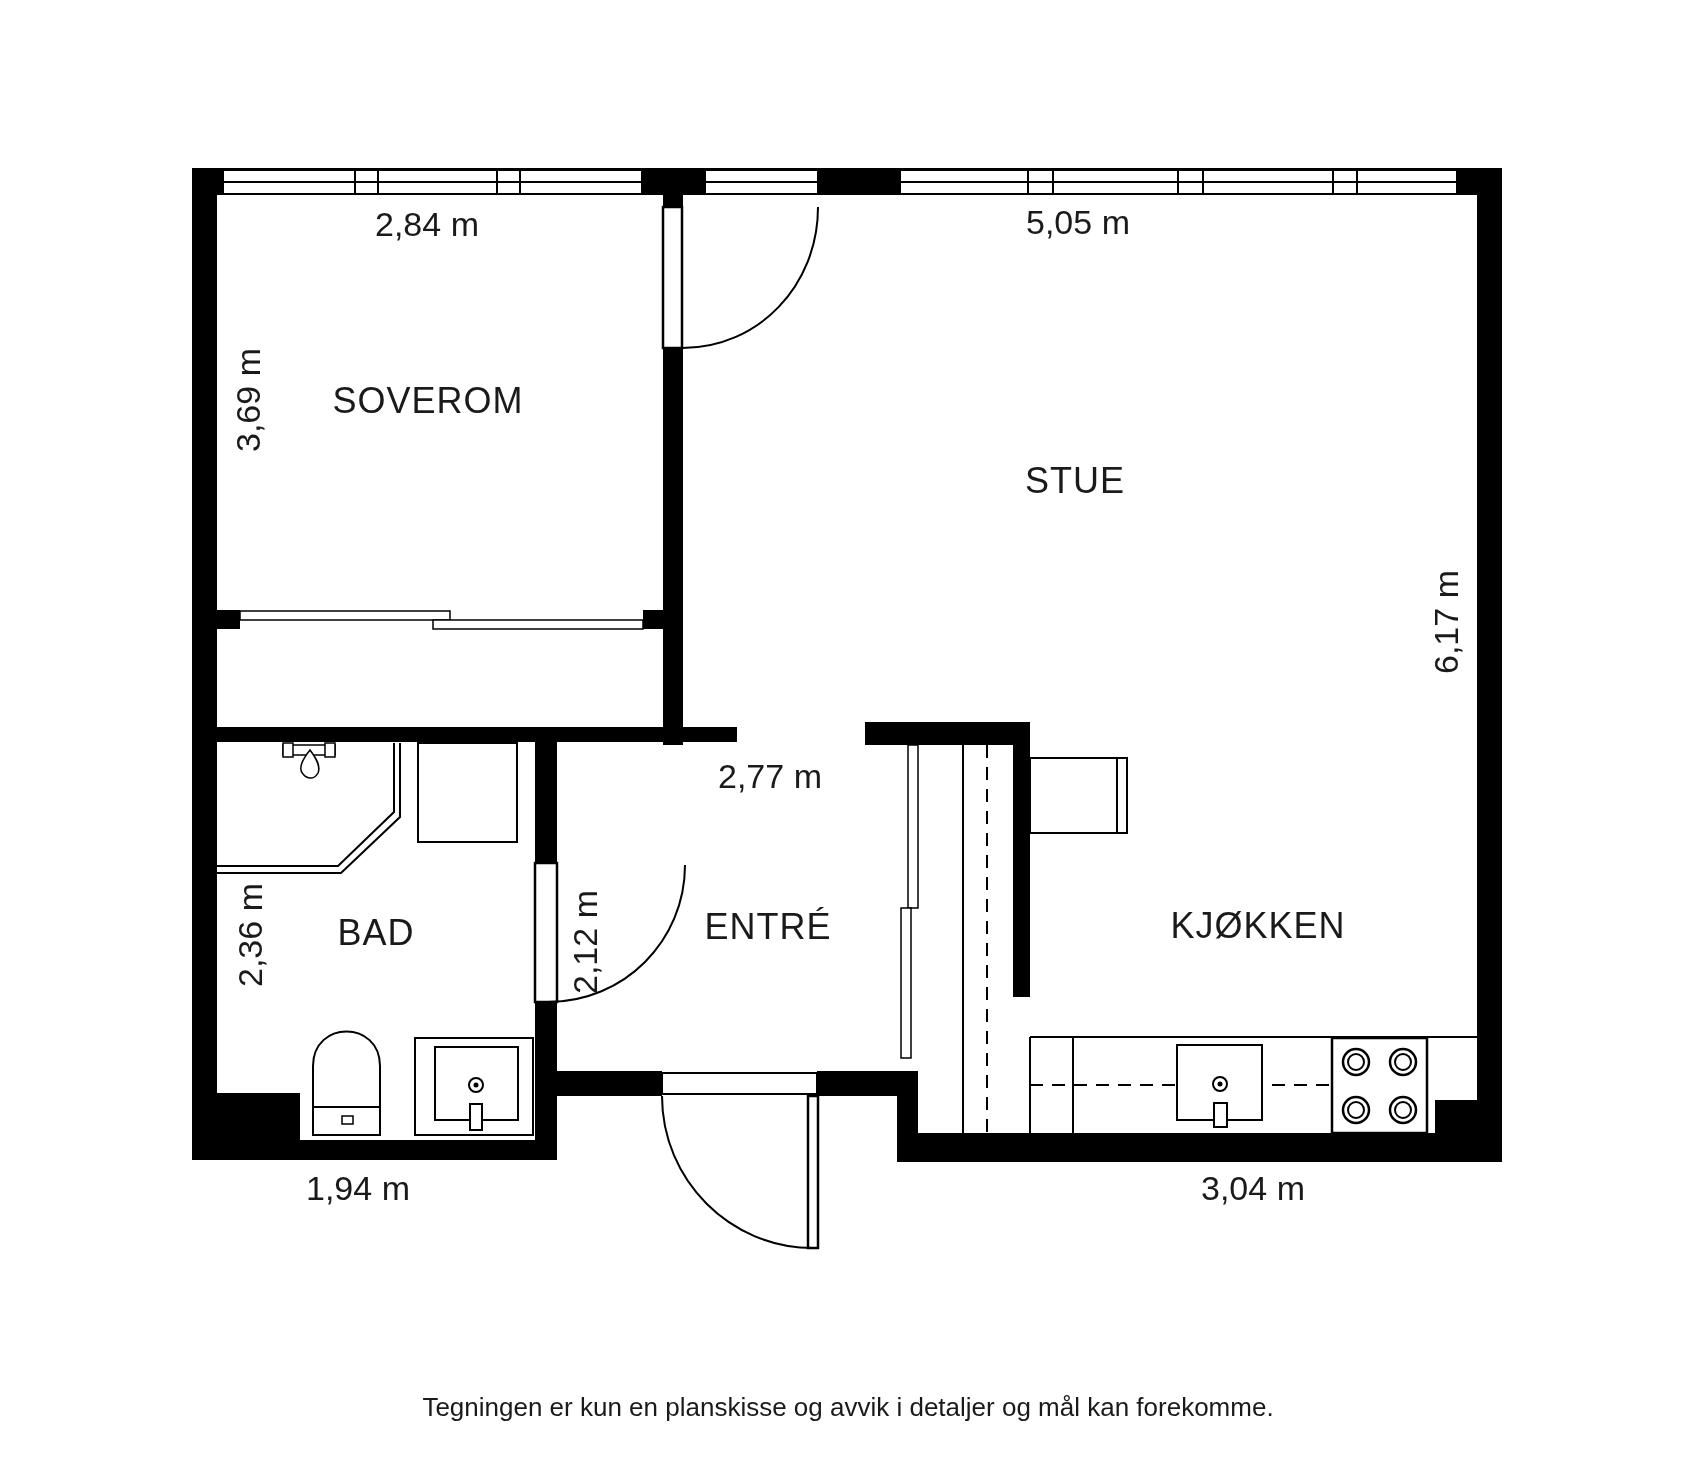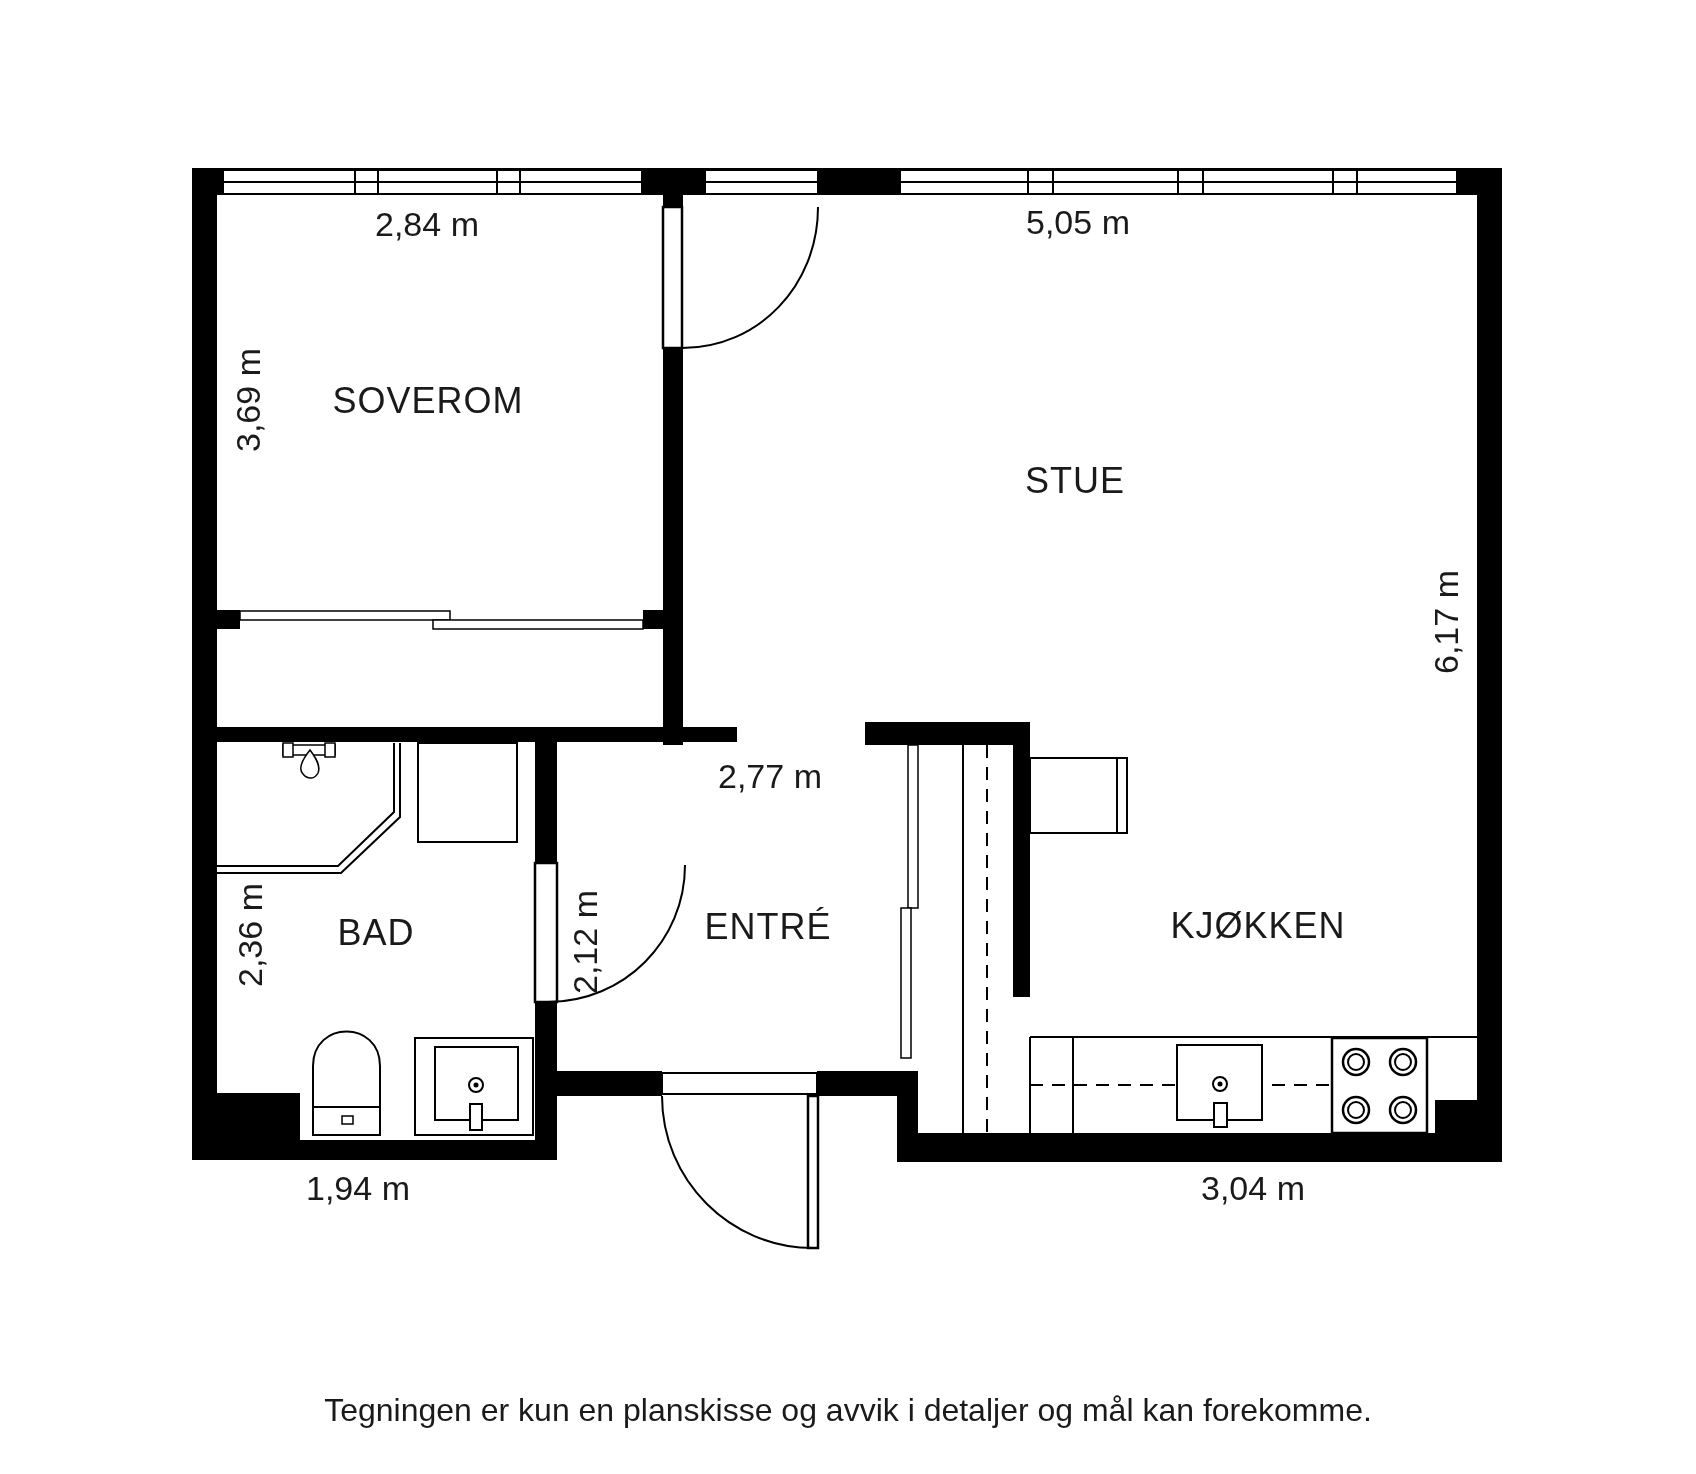--- a/index.html
+++ b/index.html
@@ -6,21 +6,21 @@
   .canvas{
     position:relative;width:1696px;height:1474px;background:#ffffff;
     font-family:"Liberation Sans", sans-serif;color:#111;overflow:hidden;margin:0 auto;
   }
   .title{
     position:absolute;top:26px;left:0;width:100%;text-align:center;
     font-size:76px;font-weight:bold;letter-spacing:1px;color:#000;
   }
   .disclaimer{
     position:absolute;top:1392px;left:0;width:100%;text-align:center;
-    font-size:32px;color:#1a1a1a;
+    font-size:26px;color:#1a1a1a;
   }
   svg{position:absolute;left:0;top:0;}
   .wall{fill:#000;stroke:none;}
   .win{fill:#fff;stroke:#000;stroke-width:2;}
   .winline{stroke:#000;stroke-width:2;}
   .leaf{fill:#fff;stroke:#000;stroke-width:2.5;}
   .arc{fill:none;stroke:#000;stroke-width:2;}
   .fix{fill:#fff;stroke:#000;stroke-width:2;}
   .fixthin{fill:#fff;stroke:#000;stroke-width:1.5;}
   .ln{stroke:#000;stroke-width:2;fill:none;}

